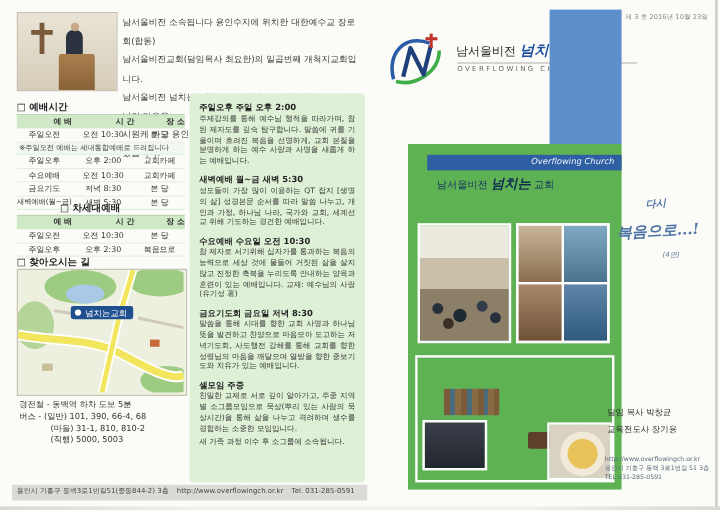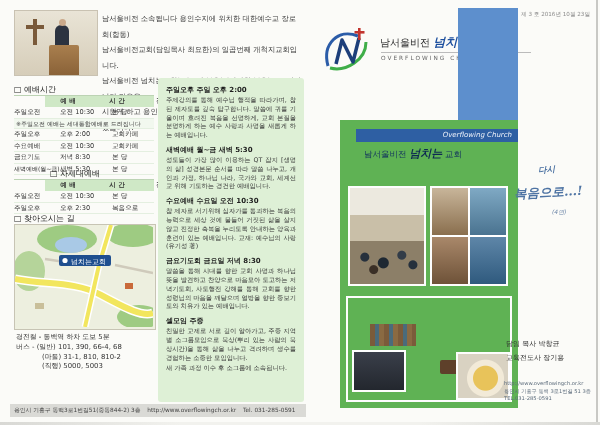--- a/index.html
+++ b/index.html
@@ -11,24 +11,24 @@
   }
   .abs{position:absolute;}
   
   .photo-pulpit{left:14px;top:10px;width:82px;height:64px;background:linear-gradient(#e9e4d6,#d6cdb9);border:1px solid #c9c2b2;overflow:hidden;}
   .pp-cross-v{position:absolute;left:18px;top:8px;width:4px;height:26px;background:#7a5a3a;}
   .pp-cross-h{position:absolute;left:11px;top:14px;width:18px;height:4px;background:#7a5a3a;}
   .pp-pulpit{position:absolute;left:34px;top:34px;width:30px;height:30px;background:linear-gradient(#a97f4e,#8a6238);border-radius:2px 2px 0 0;}
   .pp-person{position:absolute;left:40px;top:14px;width:14px;height:24px;background:#2c3340;border-radius:6px 6px 2px 2px;}
   .pp-head{position:absolute;left:44px;top:8px;width:7px;height:7px;background:#caa98a;border-radius:50%;}
   .intro{left:102px;top:11px;width:200px;font-size:7.3px;line-height:15.5px;color:#3a3a3a;}
-  .sec-title{font-size:8px;font-weight:normal;color:#222;}
+  .sec-title{font-size:8px;font-weight:bold;color:#222;}
   .tbl{width:140px;font-size:6.6px;color:#333;border-top:1px solid #bcd3b4;}
-  .tbl .hdr{display:grid;grid-template-columns:46px 52px 42px;background:#cfe8c6;height:11px;line-height:11px;font-weight:bold;text-align:center;margin-left:31px;}
-  .tbl .row{display:grid;grid-template-columns:46px 52px 42px;height:10.5px;line-height:10.5px;text-align:left;border-bottom:1px solid #e4efe0;}
+  .tbl .hdr{display:grid;grid-template-columns:46px 52px 42px;background:#cfe8c6;height:11px;line-height:11px;font-weight:bold;text-align:right;}
+  .tbl .row{display:grid;grid-template-columns:46px 52px 42px;height:10.5px;line-height:10.5px;text-align:center;border-bottom:1px solid #e4efe0;}
   .tbl .noterow{height:9.5px;line-height:9.5px;font-size:6px;color:#444;text-align:left;padding-left:2px;background:#f2f8ef;border-bottom:1px solid #e4efe0;}
   .map{left:14px;top:224px;width:140px;height:104px;border:1px solid #c7c4b4;background:#eef0e0;}
   .dirs{left:16px;top:333px;width:150px;font-size:6.9px;line-height:9.8px;color:#333;}
   .dirs .ind{padding-left:26px;}
   .footerbar{left:10px;top:404px;width:292px;height:13px;background:#dadad6;font-size:5.8px;line-height:13px;color:#444;white-space:nowrap;padding-left:4px;}
   .footerbar span{margin-right:5px;}
   
   .greenbox{left:158px;top:78px;width:146px;height:324px;background:#def0d6;border-radius:3px;padding:7px 8px;box-sizing:border-box;}
   .gsec{margin-bottom:5px;}
   .gsec .gt{font-size:7px;font-weight:bold;color:#1e1e1e;margin-bottom:1px;}

